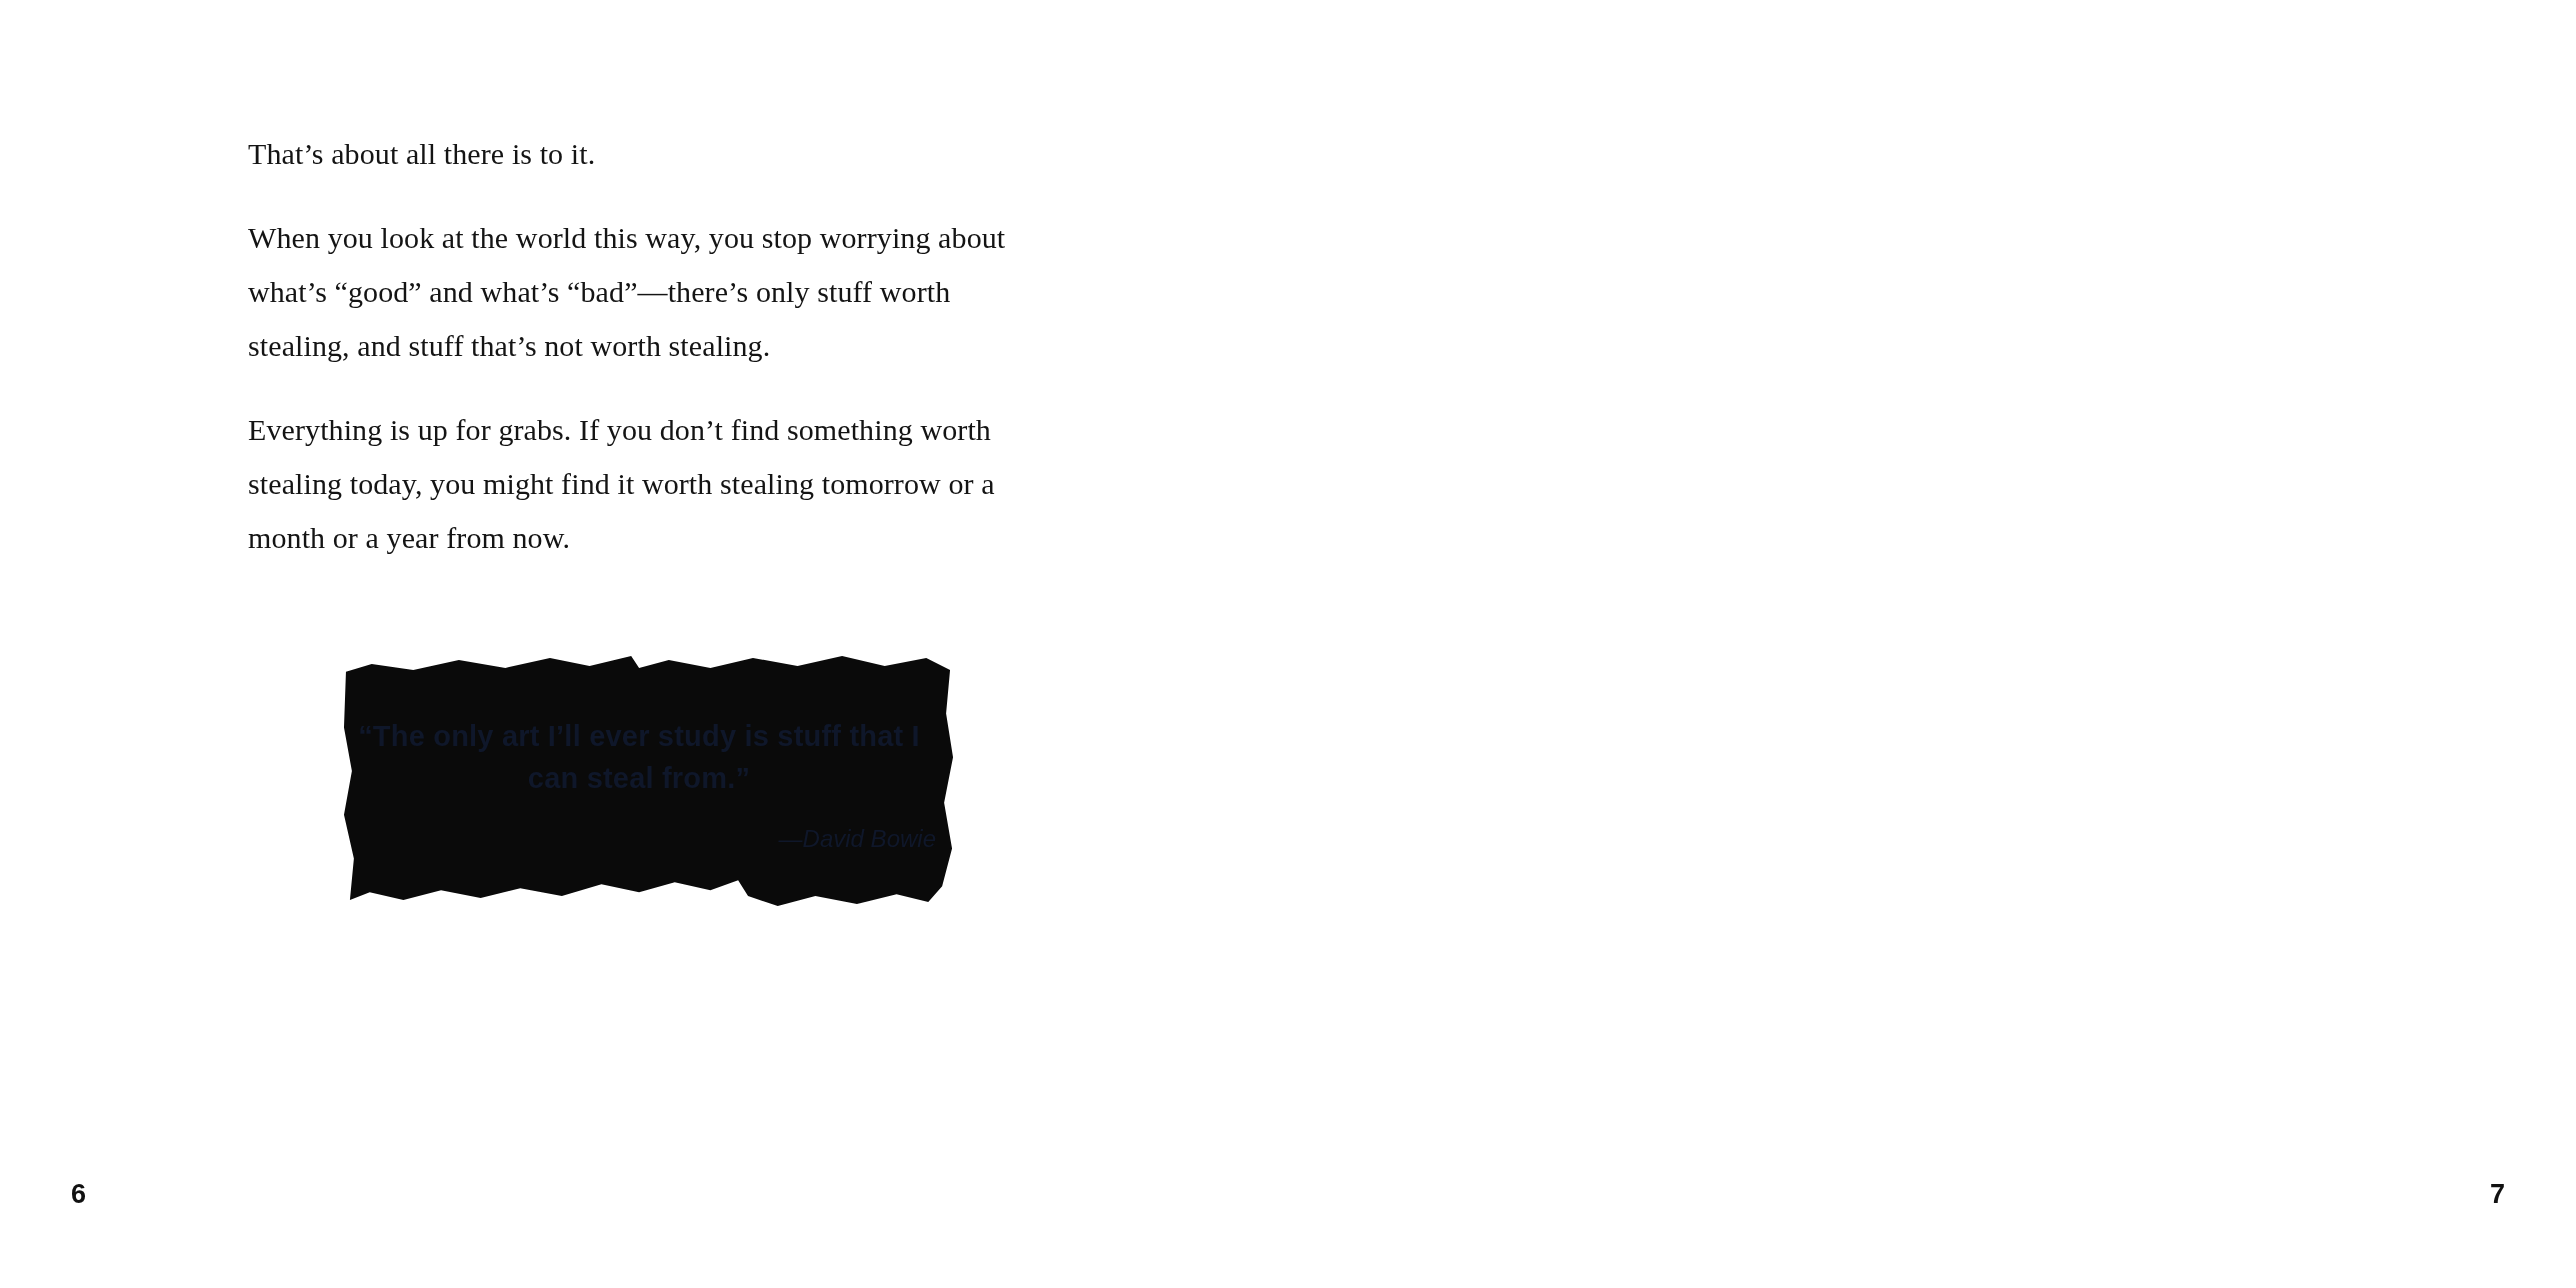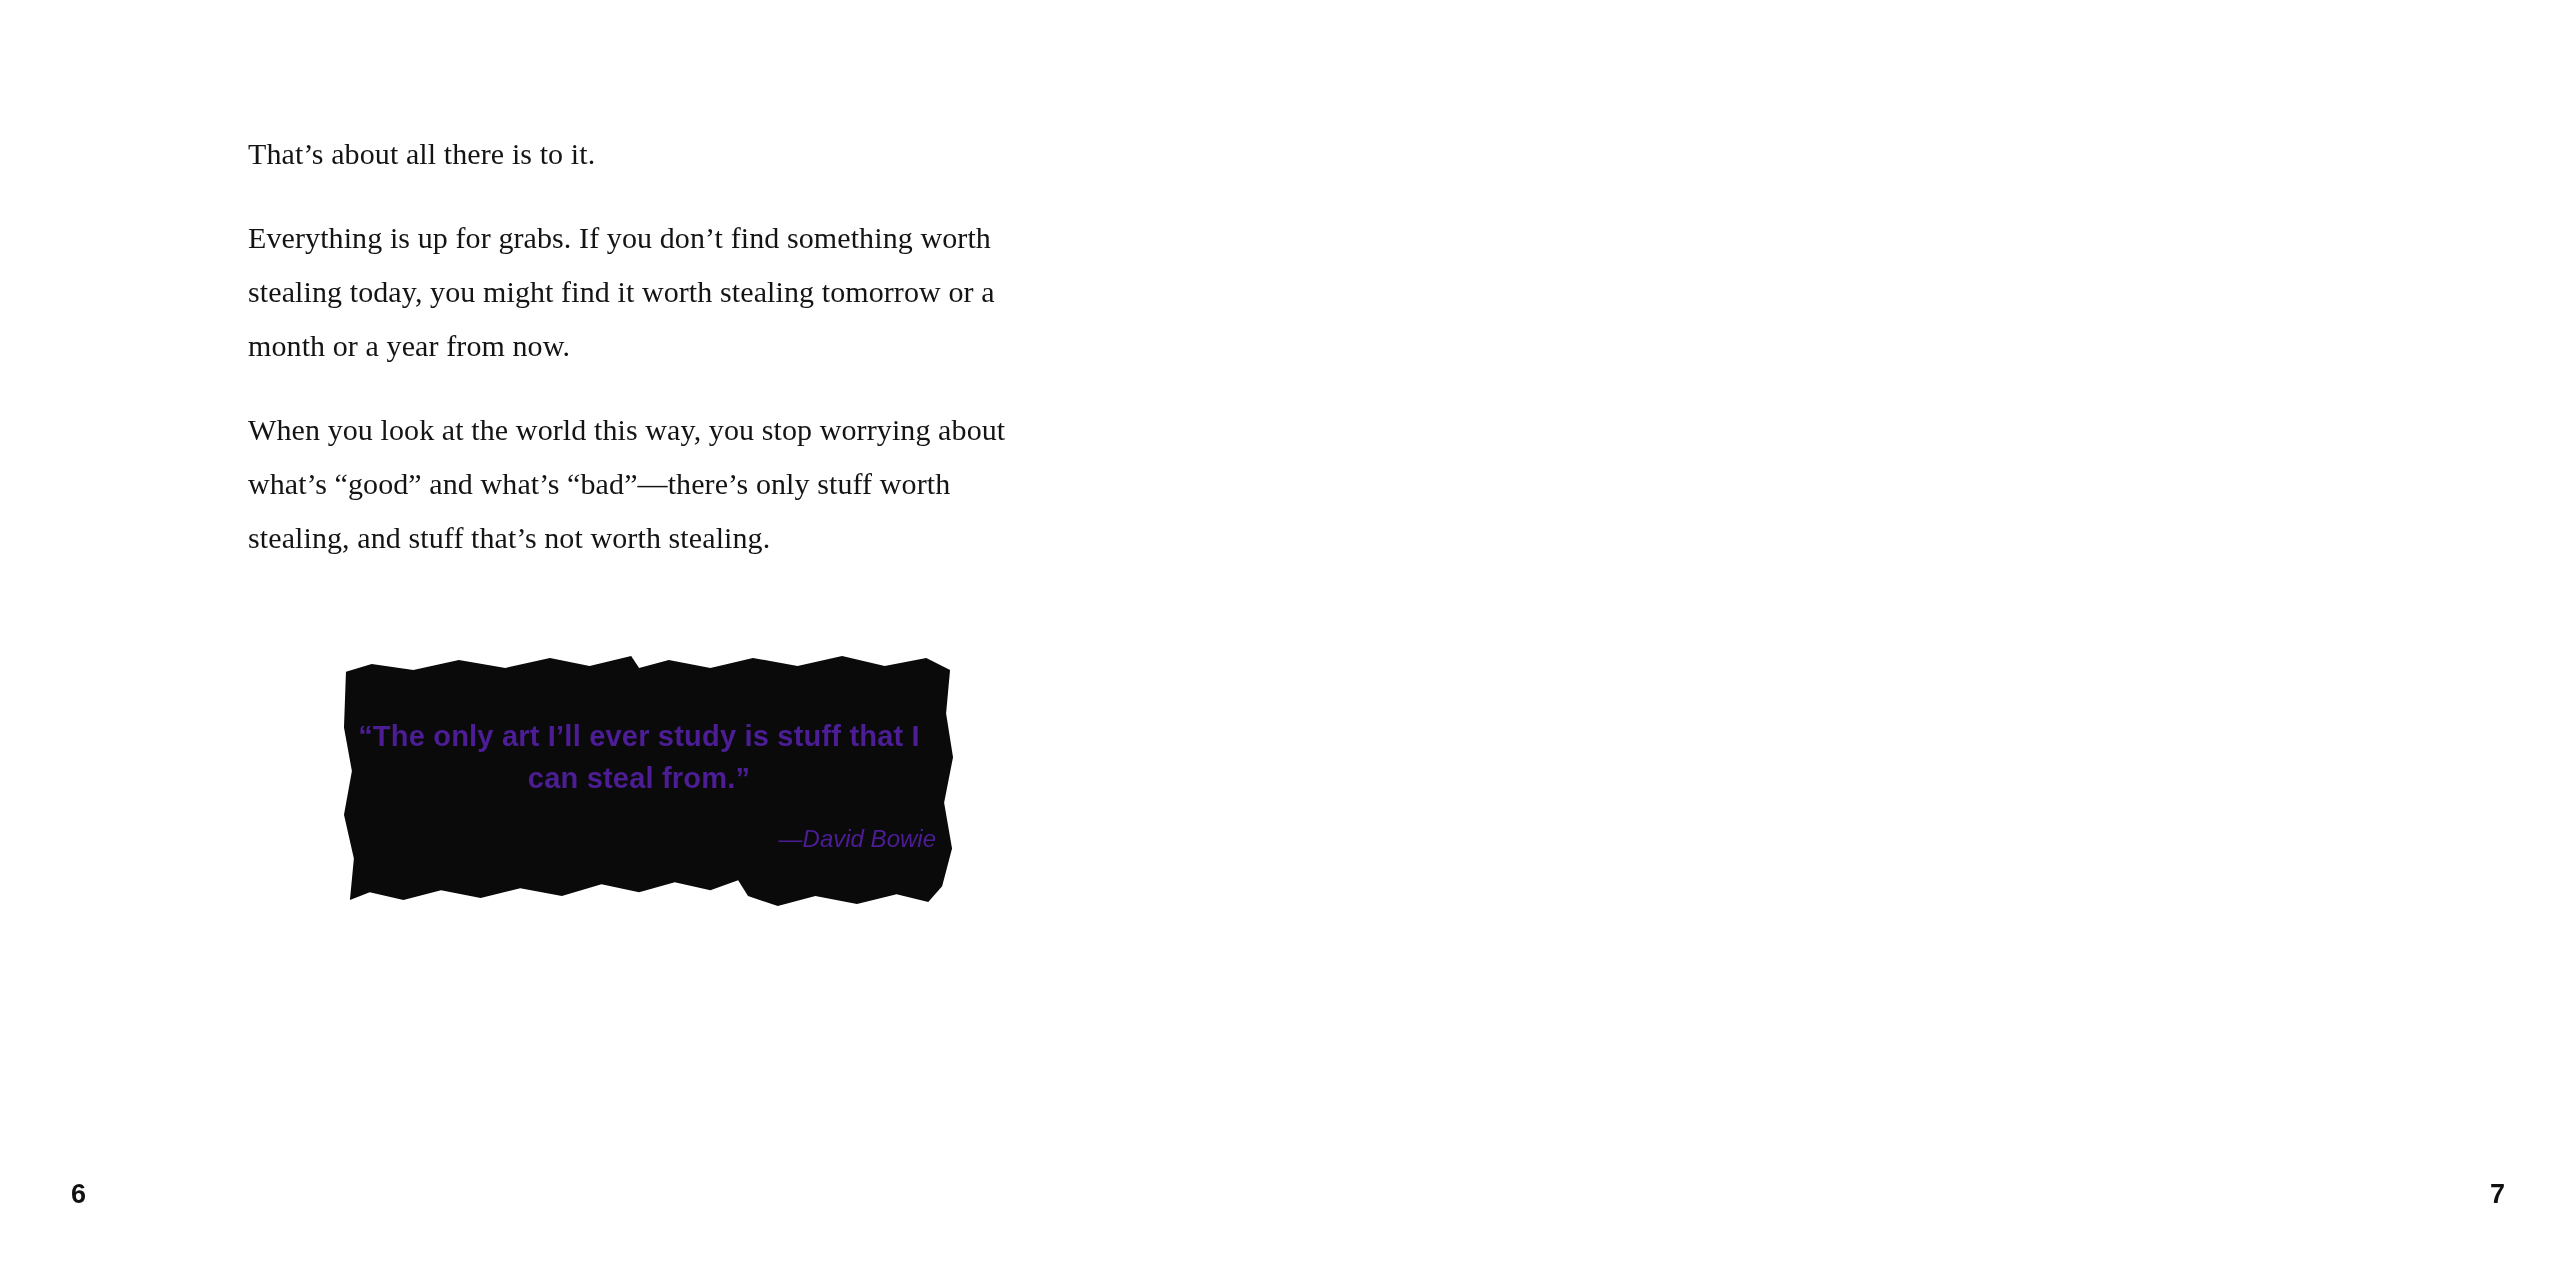--- a/index.html
+++ b/index.html
@@ -62,21 +62,21 @@
     inset: 0;
     width: 100%;
     height: 100%;
   }
   .quote-text {
     position: absolute;
     left: 0;
     top: 61px;
     width: 594px;
     text-align: center;
-    color: #4c1d95;
+    color: #0f172a;
   }
   .quote-main {
     font-family: "Liberation Sans", sans-serif;
     font-weight: bold;
     font-size: 29px;
     line-height: 42px;
     letter-spacing: 0.2px;
     margin: 0;
   }
   .quote-attr {
@@ -111,22 +111,22 @@
 </style>
 </head>
 <body>
 
 <div class="spread">
 
   <div class="page page-left">
 
     <div class="left-col">
       <p class="body">That’s about all there is to it.</p>
+      <p class="body">When you look at the world this way, you stop worrying about what’s “good” and what’s “bad”—there’s only stuff worth stealing, and stuff that’s not worth stealing.</p>
       <p class="body">Everything is up for grabs. If you don’t find something worth stealing today, you might find it worth stealing tomorrow or a month or a year from now.</p>
-      <p class="body">When you look at the world this way, you stop worrying about what’s “good” and what’s “bad”—there’s only stuff worth stealing, and stuff that’s not worth stealing.</p>
     </div>
 
     <div class="quote-wrap">
       <svg class="quote-shape" viewBox="0 0 620 260" preserveAspectRatio="none">
         <path d="M4,18 L30,10 L72,16 L118,6 L165,14 L210,4 L250,12 L292,2 L300,14 L330,6
                  L372,14 L415,4 L460,12 L505,2 L548,12 L590,4 L614,16
                  L610,60 L617,104 L608,150 L616,196 L606,234 L592,250
                  L560,242 L520,252 L478,244 L440,254 L410,244 L400,228
                  L372,238 L336,230 L300,240 L262,232 L222,244 L180,236
                  L140,246 L100,238 L62,248 L28,240 L8,248

